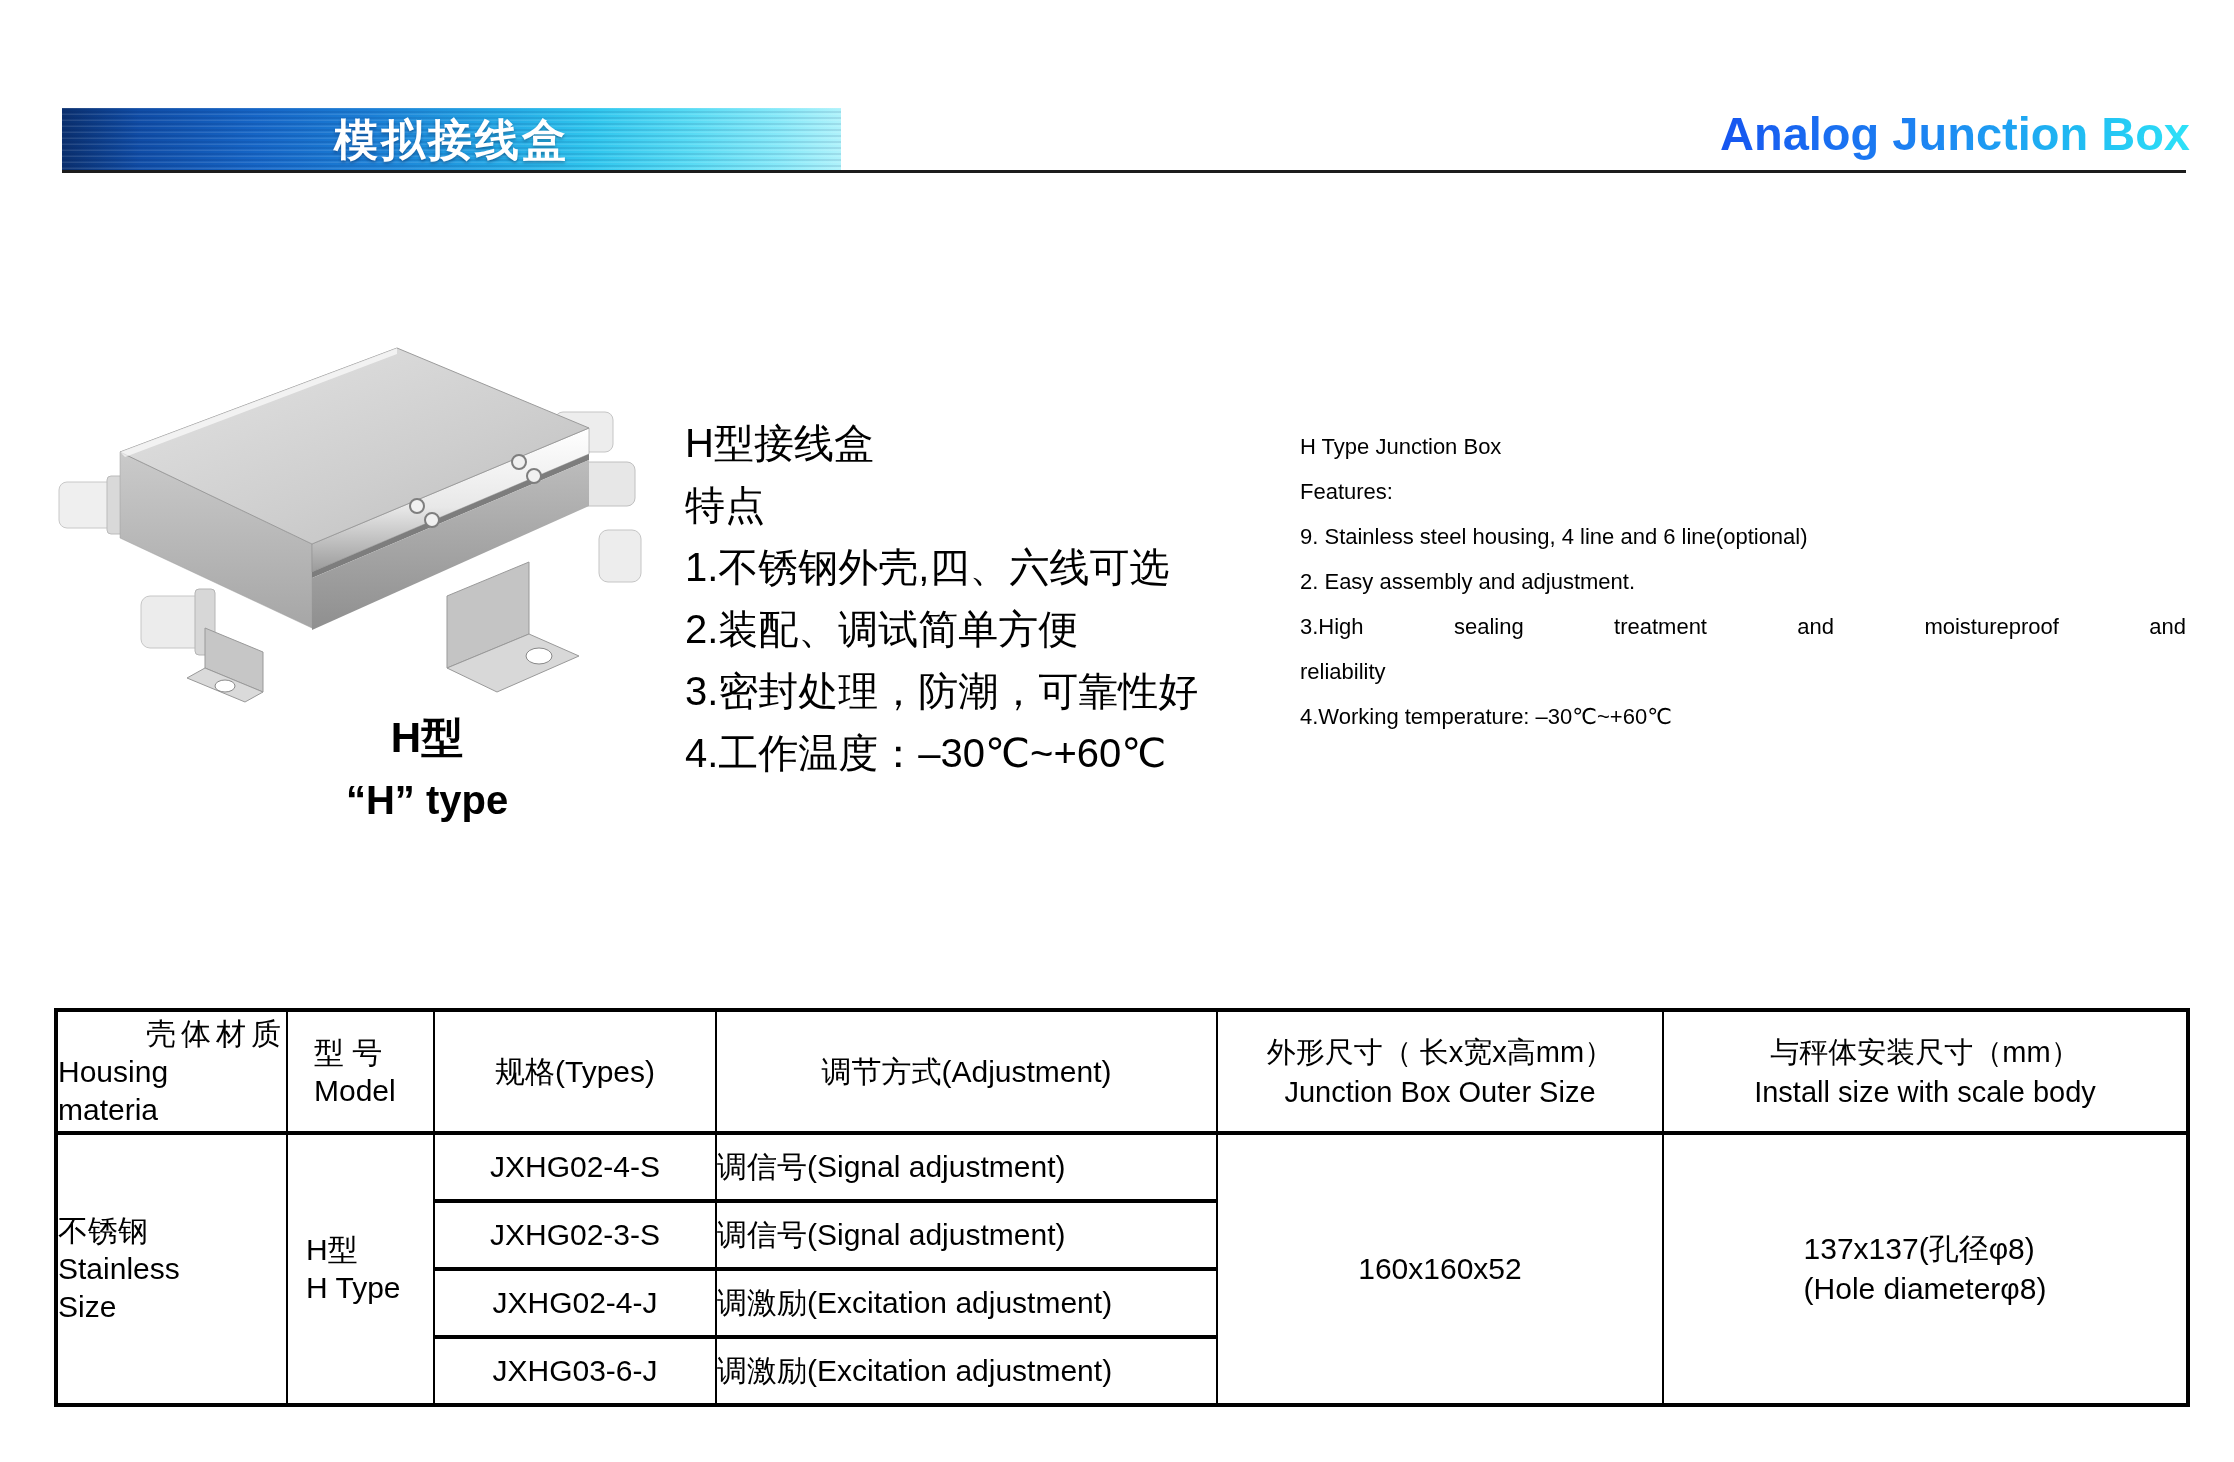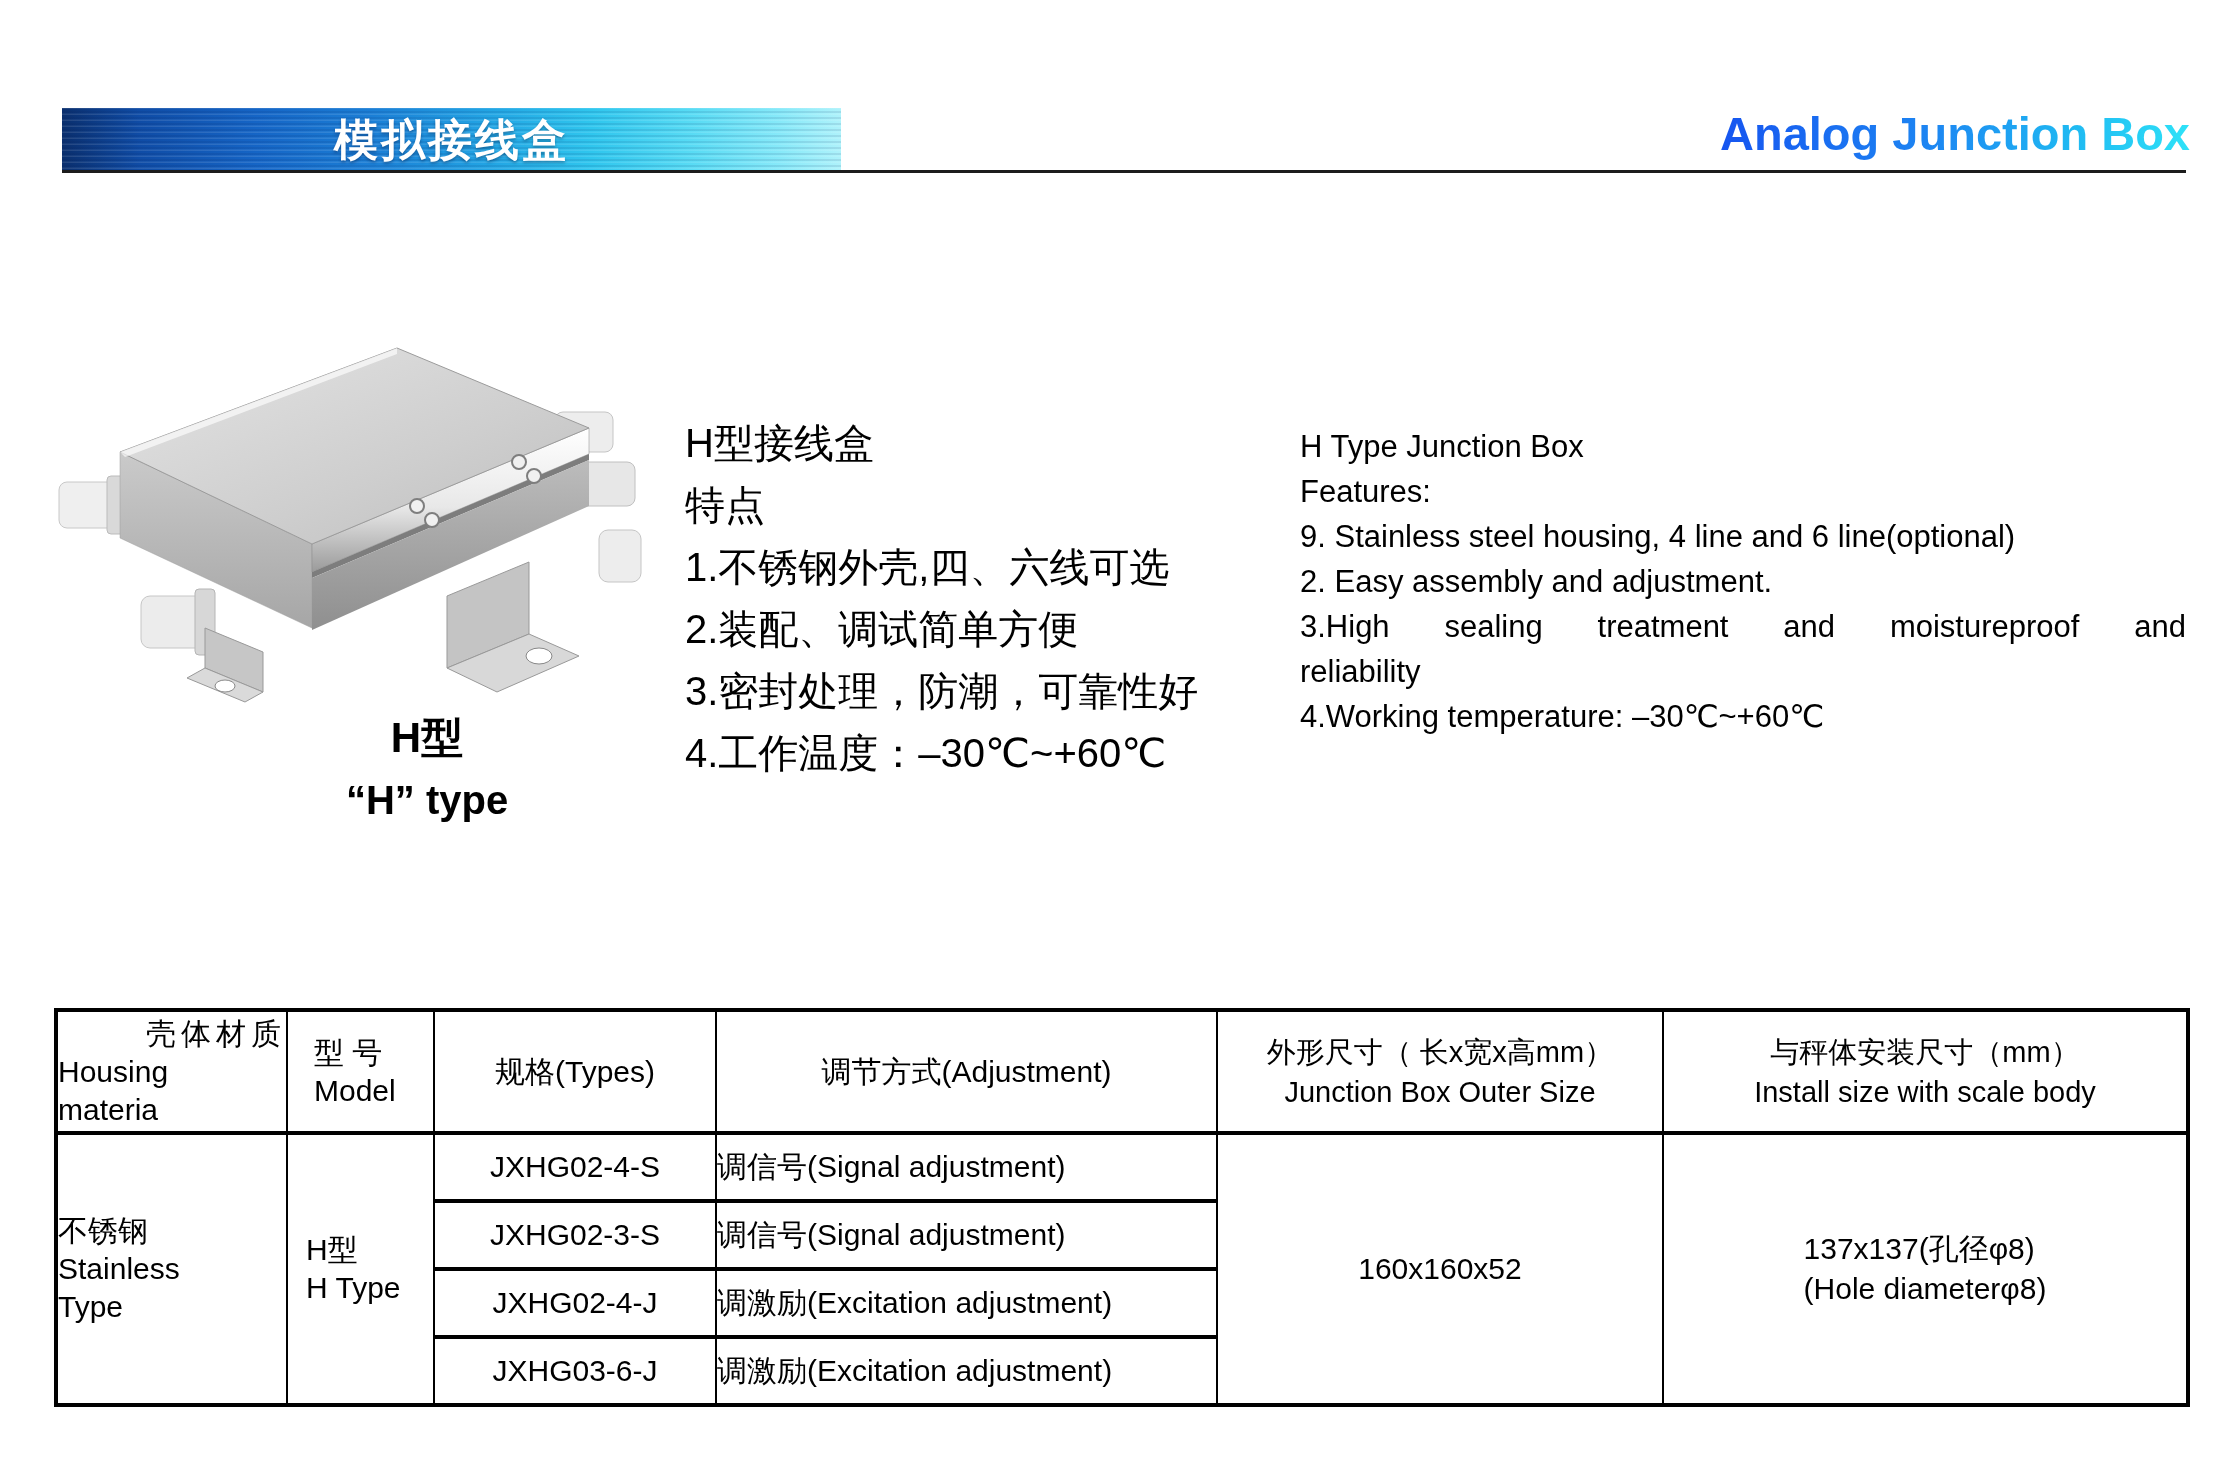--- a/index.html
+++ b/index.html
@@ -33,21 +33,21 @@
 
   
   .product-img{position:absolute;left:55px;top:200px;width:590px;height:510px;}
 
   .caption{position:absolute;left:252px;top:712px;width:350px;text-align:center;}
   .caption .cn{font-size:42px;font-weight:bold;line-height:52px;}
   .caption .en{font-size:40px;font-weight:bold;line-height:52px;margin-top:10px;}
 
   
   .features-cn{position:absolute;left:685px;top:412px;width:600px;font-size:40px;line-height:62px;}
-  .features-en{position:absolute;left:1300px;top:424px;width:886px;font-size:31px;line-height:45px;}
+  .features-en{position:absolute;left:1300px;top:424px;width:886px;font-size:22px;line-height:45px;}
   .features-en .just{text-align:justify;text-align-last:justify;}
 
   
   table.spec{
     position:absolute;left:54px;top:1008px;width:2132px;height:377px;
     border-collapse:collapse;table-layout:fixed;background:#fff;
   }
   table.spec th, table.spec td{
     border:2px solid #000;vertical-align:middle;
     font-weight:normal;padding:0;
@@ -190,21 +190,21 @@
       </th>
       <th class="cell-center fs29">
         <div>与秤体安装尺寸（mm）</div>
         <div>Install size with scale body</div>
       </th>
     </tr>
     <tr>
       <td rowspan="4" class="cell-left fs30">
         <div>不锈钢</div>
         <div>Stainless</div>
-        <div>Type</div>
+        <div>Size</div>
       </td>
       <td rowspan="4" class="cell-left fs30" style="padding-left:18px;">
         <div>H型</div>
         <div>H Type</div>
       </td>
       <td class="type-cell rowline">JXHG02-4-S</td>
       <td class="adj-cell rowline">调信号(Signal adjustment)</td>
       <td rowspan="4" class="cell-center fs30">160x160x52</td>
       <td rowspan="4">
         <div class="install-wrap">

